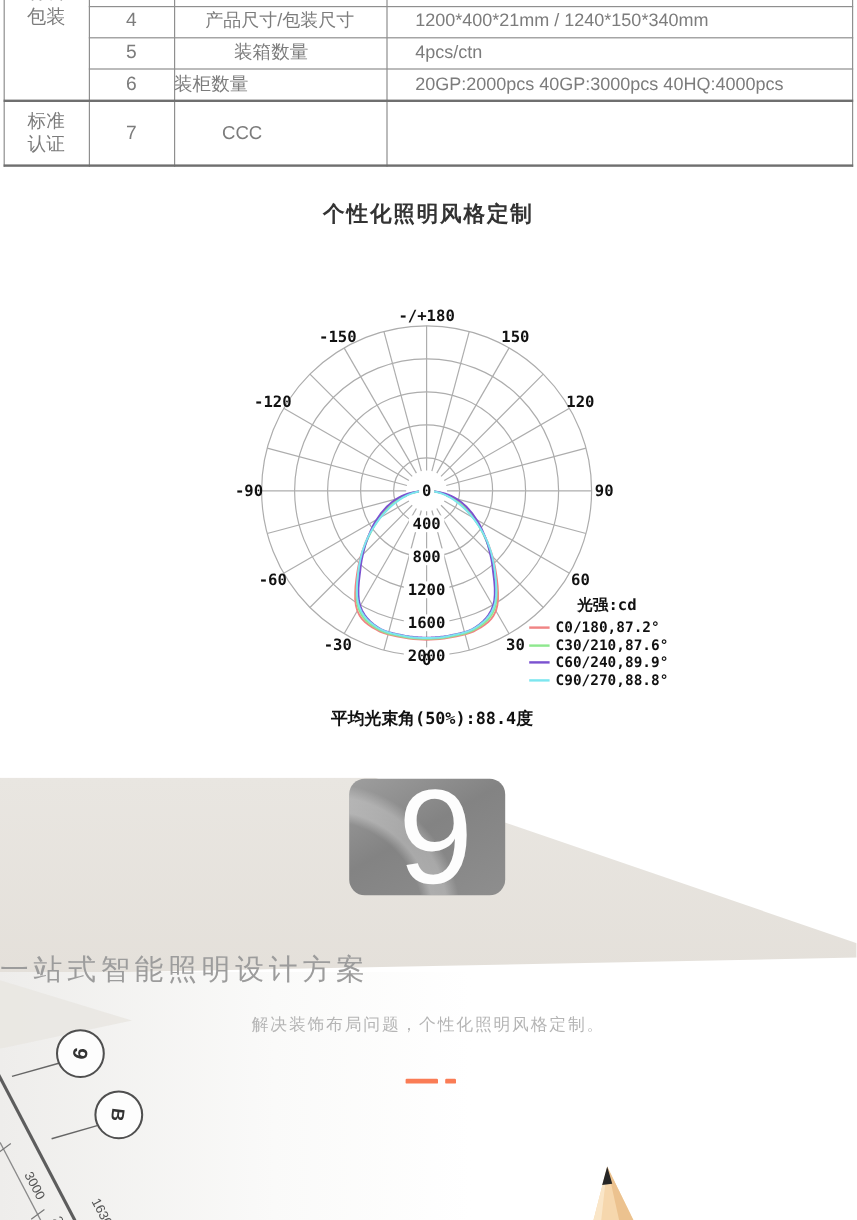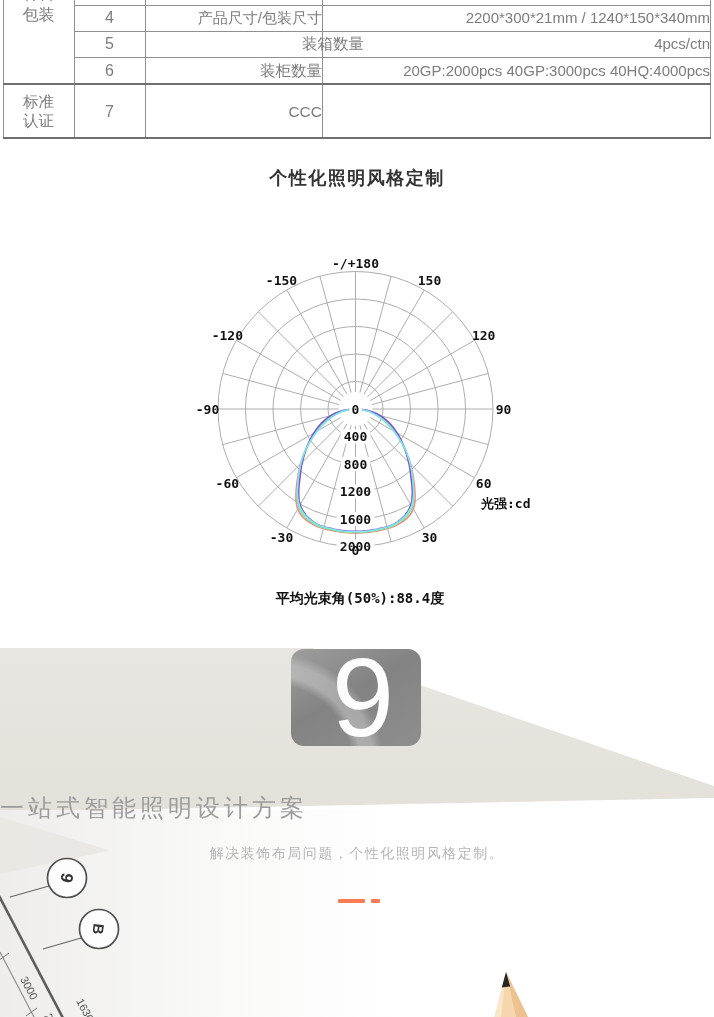--- a/index.html
+++ b/index.html
@@ -1,18 +1,18 @@
 <!DOCTYPE html>
 <html><head>
 <meta charset="utf-8">
 <style>
   html,body{margin:0;padding:0;}
   body{width:714px;height:1017px;position:relative;overflow:hidden;background:#fff;
        font-family:"Liberation Sans",sans-serif;}
-  .cell{position:absolute;color:#7c7c7c;text-align:right;}
+  .cell{position:absolute;color:#7c7c7c;}
   .num{left:74px;width:71px;text-align:center;font-size:16px;}
   .name{left:145px;width:177px;box-sizing:border-box;font-size:15.5px;}
   .val{left:322px;width:388px;box-sizing:border-box;padding-left:24px;font-size:15px;white-space:nowrap;}
   .grp{left:3px;width:71px;text-align:center;}
   .chart-title{position:absolute;top:166px;left:0;width:714px;text-align:center;
        font-size:18px;font-weight:bold;color:#333;letter-spacing:1.5px;}
   #polar-svg{position:absolute;left:168px;top:252px;}
   .pl{font-family:"DejaVu Sans Mono",monospace;font-size:13px;font-weight:bold;}
   #legend{position:absolute;left:441px;top:495px;width:155px;color:#111;
        font-family:"DejaVu Sans Mono",monospace;}
@@ -72,25 +72,25 @@
     <div>标准</div>
     <div>认证</div>
   </div>
 
   <div class="cell num" style="top:5px;line-height:26px;">4</div>
   <div class="cell num" style="top:31px;line-height:26px;">5</div>
   <div class="cell num" style="top:57px;line-height:27px;">6</div>
   <div class="cell num" style="top:84px;line-height:55px;">7</div>
 
   <div class="cell name" style="top:5px;line-height:26px;padding-left:26px;font-size:15px;">产品尺寸/包装尺寸</div>
-  <div class="cell name" style="top:31px;line-height:26px;padding-left:50px;margin-left:42px;">装箱数量</div>
+  <div class="cell name" style="top:31px;line-height:26px;padding-left:50px;">装箱数量</div>
   <div class="cell name" style="top:57px;line-height:27px;">装柜数量</div>
   <div class="cell name" style="top:84px;line-height:55px;padding-left:40px;">CCC</div>
 
-  <div class="cell val" style="top:5px;line-height:26px;">2200*300*21mm / 1240*150*340mm</div>
+  <div class="cell val" style="top:5px;line-height:26px;">1200*400*21mm / 1240*150*340mm</div>
   <div class="cell val" style="top:31px;line-height:26px;">4pcs/ctn</div>
   <div class="cell val" style="top:57px;line-height:27px;">20GP:2000pcs 40GP:3000pcs 40HQ:4000pcs</div>
   <div class="cell val" style="top:84px;line-height:55px;"></div>
 </div>
 
 <div class="chart-title">个性化照明风格定制</div>
 
 <svg id="polar-svg" width="380" height="320" viewBox="0 0 380 320">
     <g>
       <circle cx="187.5" cy="157" r="27.500000000000004" fill="none" stroke="#adadad" stroke-width="1"></circle>
@@ -152,20 +152,38 @@
       <text x="113.50000000000001" y="33.32824023990307" text-anchor="middle" fill="#111" class="pl">-150</text>
       <text x="59.32824023990307" y="87.50000000000003" text-anchor="middle" fill="#111" class="pl">-120</text>
       <text x="39.5" y="161.5" text-anchor="middle" fill="#111" class="pl">-90</text>
       <text x="59.328240239903096" y="235.5" text-anchor="middle" fill="#111" class="pl">-60</text>
       <text x="113.50000000000001" y="289.67175976009696" text-anchor="middle" fill="#111" class="pl">-30</text>
     </g>
   </svg>
 
 <div id="legend">
   <div class="ltitle">光强:cd</div>
+  <div id="legend-rows">
+      <div class="lrow">
+        <span class="lswatch" style="background: rgb(240, 132, 132);"></span>
+        <span class="ltext">C0/180,87.2°</span>
+      </div>
+      <div class="lrow">
+        <span class="lswatch" style="background: rgb(142, 232, 142);"></span>
+        <span class="ltext">C30/210,87.6°</span>
+      </div>
+      <div class="lrow">
+        <span class="lswatch" style="background: rgb(123, 82, 208);"></span>
+        <span class="ltext">C60/240,89.9°</span>
+      </div>
+      <div class="lrow">
+        <span class="lswatch" style="background: rgb(125, 230, 239);"></span>
+        <span class="ltext">C90/270,88.8°</span>
+      </div>
+    </div>
 </div>
 
 <div class="beam-note">平均光束角(50%):88.4度</div>
 
 <div class="band"></div>
 
 <div class="num-badge">
   <div class="sheen"></div>
   <div class="digit">9</div>
 </div>

